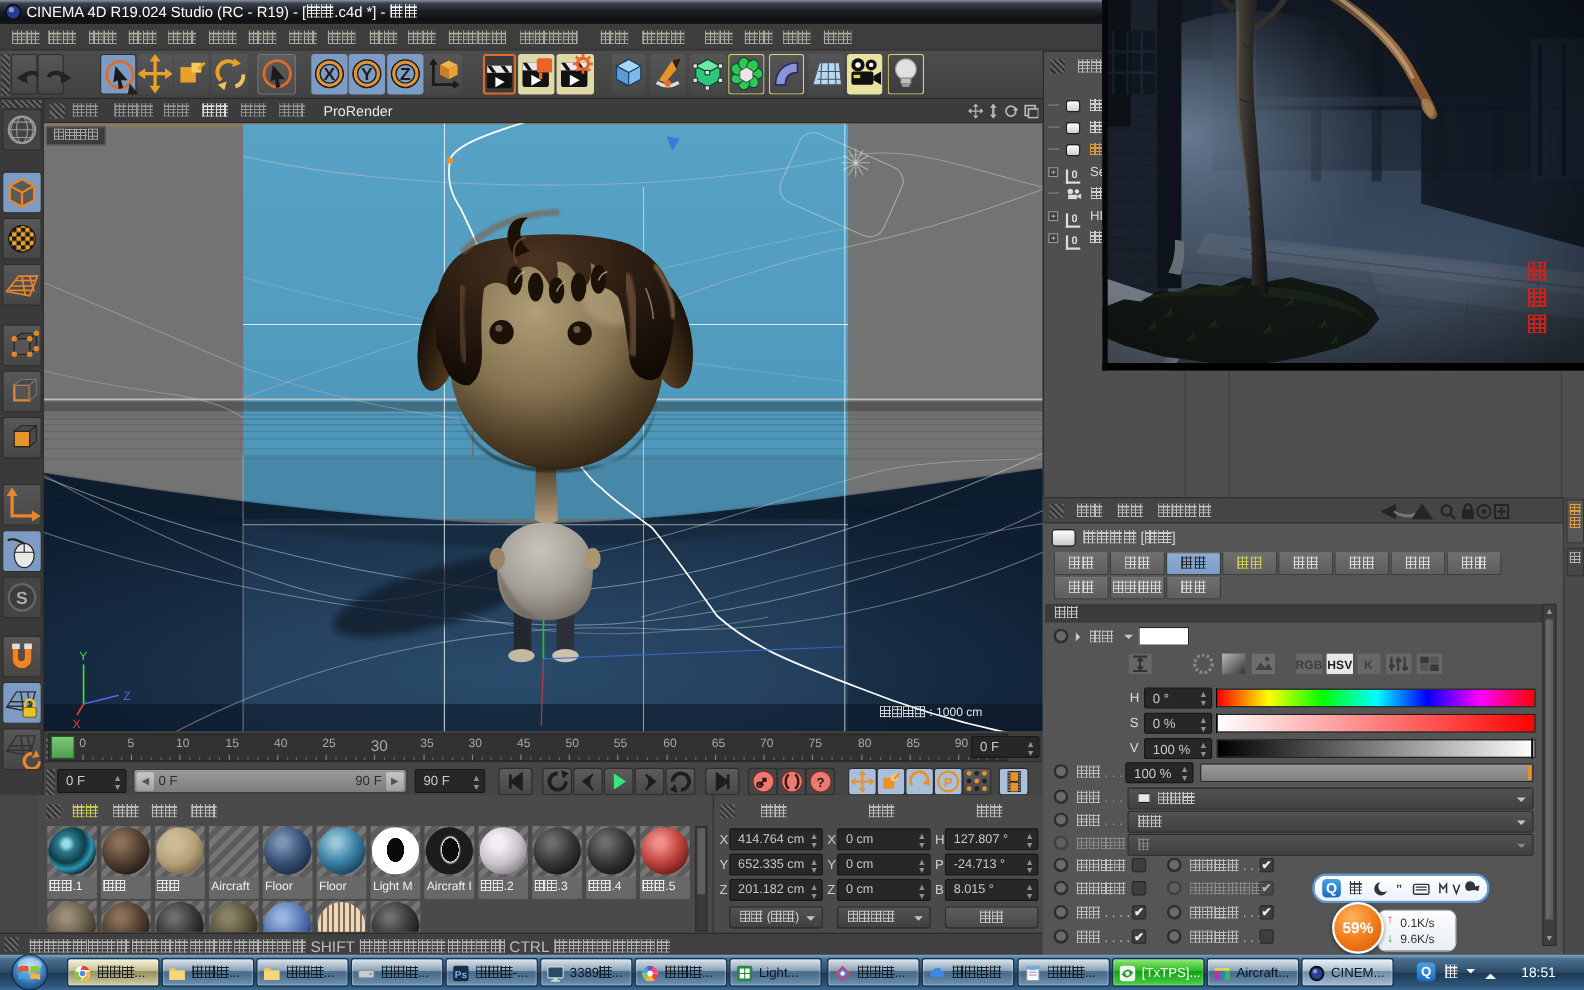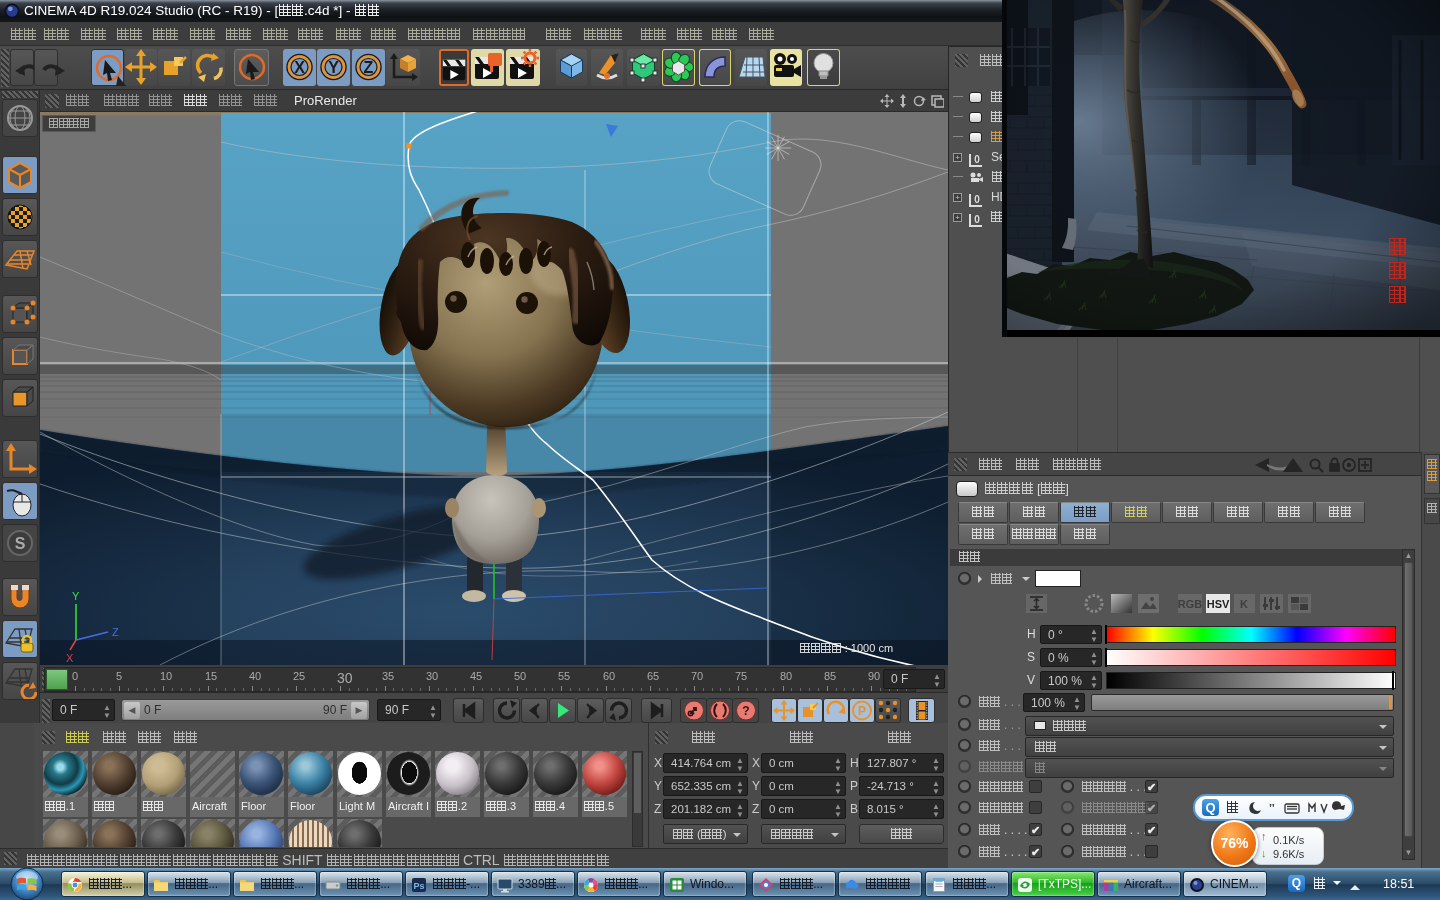--- a/index.html
+++ b/index.html
@@ -1189,21 +1189,21 @@
       <path d="M88 10 a4.5 4.5 0 1 1 6 -4 l4 -1 -1 5 -4 -1" fill="#333"></path>
     </svg>
 </div>
 <div class="a" style="left:1252px;top:827px;width:72px;height:38px;background:linear-gradient(#fdfdfd,#e8eef4);border:1px solid #c0ccd8;border-radius:8px">
 <div class="a" style="left:8px;top:2px;color:#d83a2a;font-size:11px;font-weight:bold">↑</div>
     <div class="a" style="left:20px;top:6px;color:#333;font-size:11px">0.1K/s</div>
 <div class="a" style="left:8px;top:19px;color:#2aa83a;font-size:11px;font-weight:bold">↓</div>
     <div class="a" style="left:20px;top:20px;color:#333;font-size:11px">9.6K/s</div>
 </div>
 <div class="a" style="left:1211px;top:820px;width:47px;height:47px;border-radius:50%;background:radial-gradient(circle at 38% 28%,#ffb35c,#f07818 55%,#d05a08);border:2px solid #fff;box-shadow:0 1px 4px rgba(0,0,0,.5)">
-<div class="a" style="left:0;right:0;top:13px;text-align:center;color:#fff;font-size:14px;font-weight:bold">76%</div>
+<div class="a" style="left:0;right:0;top:13px;text-align:center;color:#fff;font-size:14px;font-weight:bold">59%</div>
   </div>
 <div class="a" style="left:0;top:868px;width:1440px;height:32px;background:linear-gradient(#7FA8C9 0,#49708F 12%,#2A4A66 50%,#1C3954 52%,#2E567A 88%,#3A6B95)">
 <svg class="a" style="left:8px;top:-2px" width="38" height="36" viewBox="0 0 38 36">
       <defs>
         <radialGradient id="orb" cx="50%" cy="35%" r="70%">
           <stop offset="0" stop-color="#bfe2f8"></stop>
           <stop offset="55%" stop-color="#3f84c4"></stop>
           <stop offset="100%" stop-color="#16406a"></stop>
         </radialGradient>
       </defs>
@@ -1257,21 +1257,21 @@
         <circle cx="8" cy="8" r="2.5" fill="#fff"></circle>
       </svg><span style="margin-left:26px"><i class="g"></i><i class="g"></i><i class="g"></i>...</span></div>
 <div class="tsk" style="left:663px;width:84px;"><svg class="a" style="left:5px;top:5px" width="16" height="16" viewBox="0 0 16 16">
         <rect x="1" y="1" width="14" height="14" rx="2" fill="#2a8a3a"></rect>
         <g fill="#fff">
           <rect x="3.5" y="3.5" width="4" height="4"></rect>
           <rect x="8.5" y="3.5" width="4" height="4"></rect>
           <rect x="3.5" y="8.5" width="4" height="4"></rect>
           <rect x="8.5" y="8.5" width="4" height="4"></rect>
         </g>
-      </svg><span style="margin-left:26px">Windo...</span></div>
+      </svg><span style="margin-left:26px">Light...</span></div>
 <div class="tsk" style="left:752px;width:84px;"><svg class="a" style="left:5px;top:5px" width="16" height="16" viewBox="0 0 16 16">
         <path d="M8 1 L15 8 L8 15 L1 8 Z" fill="#e83a4a"></path>
         <path d="M8 3 L13 8 L8 13 L3 8 Z" fill="#4a7ae8"></path>
         <circle cx="8" cy="8" r="2" fill="#fff"></circle>
       </svg><span style="margin-left:26px"><i class="g"></i><i class="g"></i><i class="g"></i>...</span></div>
 <div class="tsk" style="left:838px;width:84px;"><svg class="a" style="left:5px;top:5px" width="16" height="16" viewBox="0 0 16 16">
         <path d="M4 11 a3 3 0 0 1 .5-5.9 A4 4 0 0 1 12 6 a2.8 2.8 0 0 1 .5 5.5z" fill="#3a8ae8"></path>
       </svg><span style="margin-left:26px"><i class="g"></i><i class="g"></i><i class="g"></i><i class="g"></i></span></div>
 <div class="tsk" style="left:925px;width:84px;"><svg class="a" style="left:5px;top:5px" width="16" height="16" viewBox="0 0 16 16">
         <rect x="2.5" y="1.5" width="11" height="13" fill="#f8f8f8" stroke="#99a"></rect>

